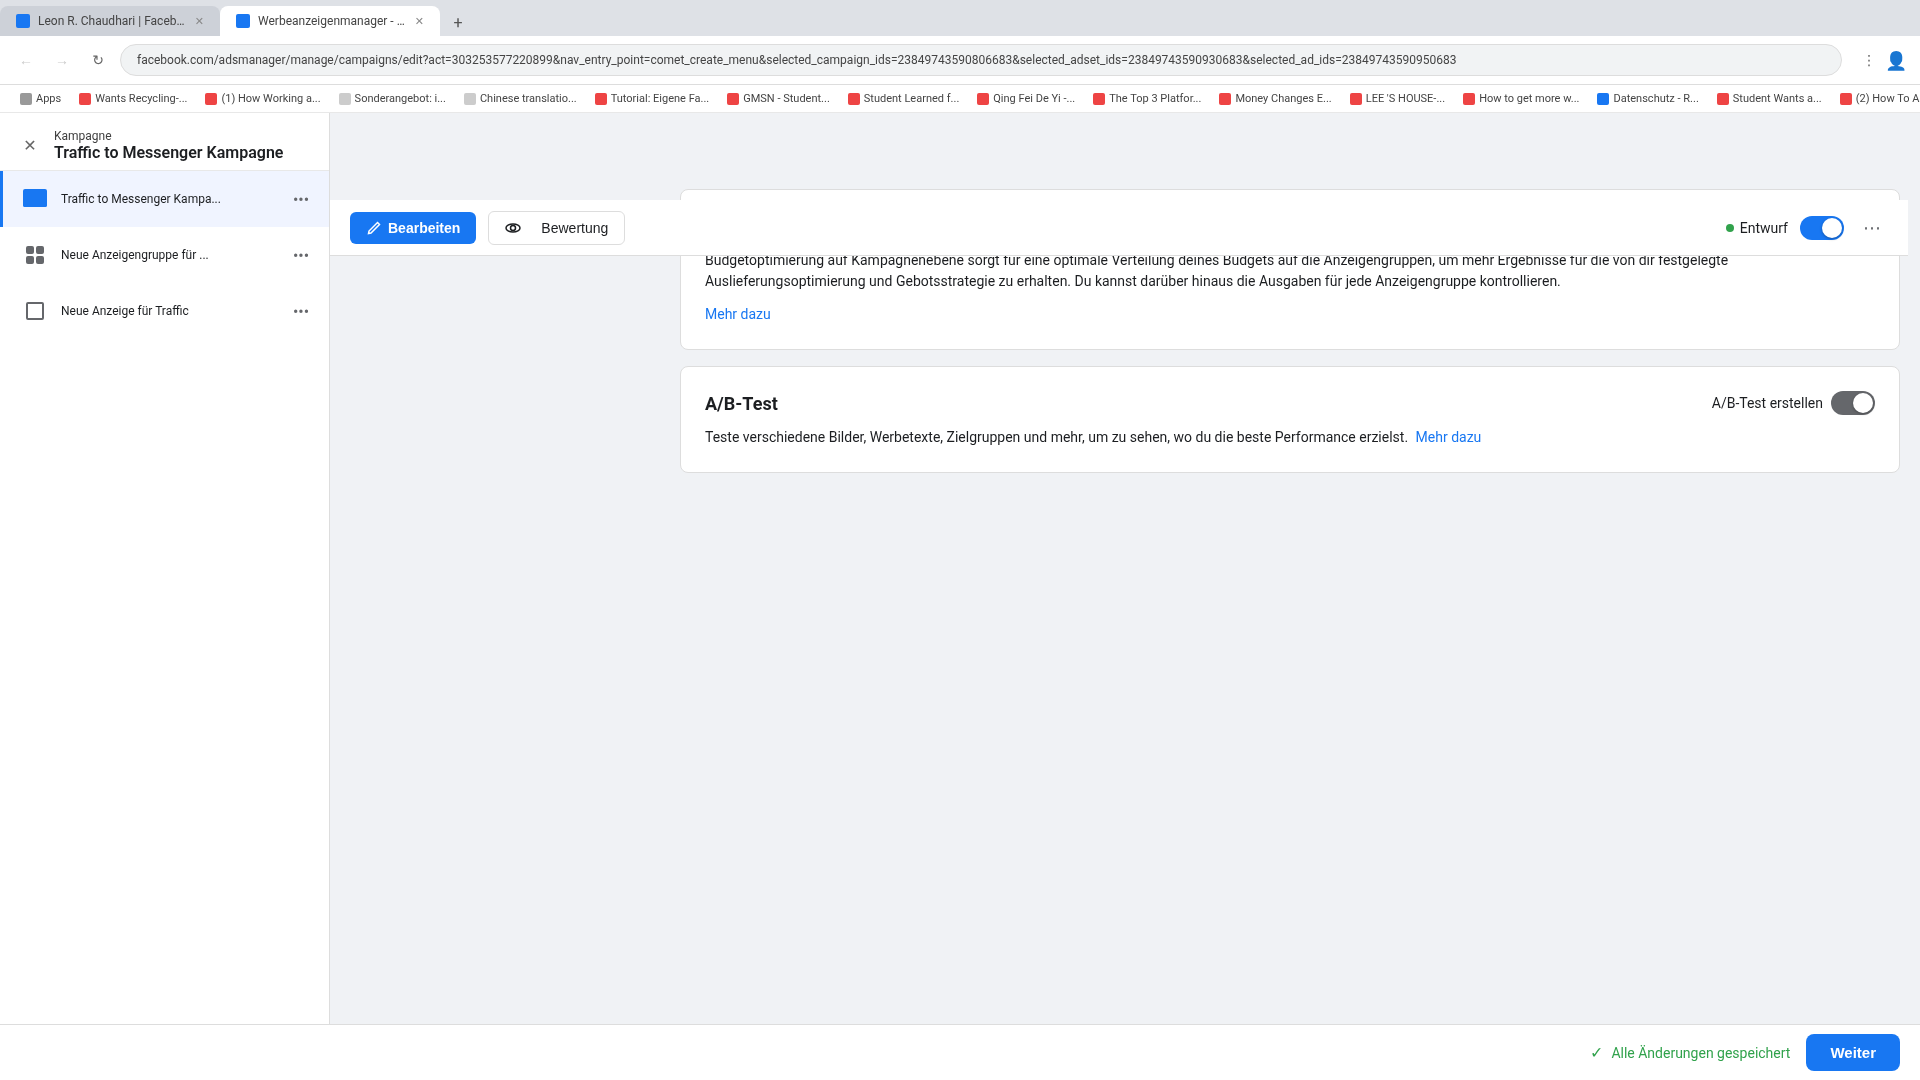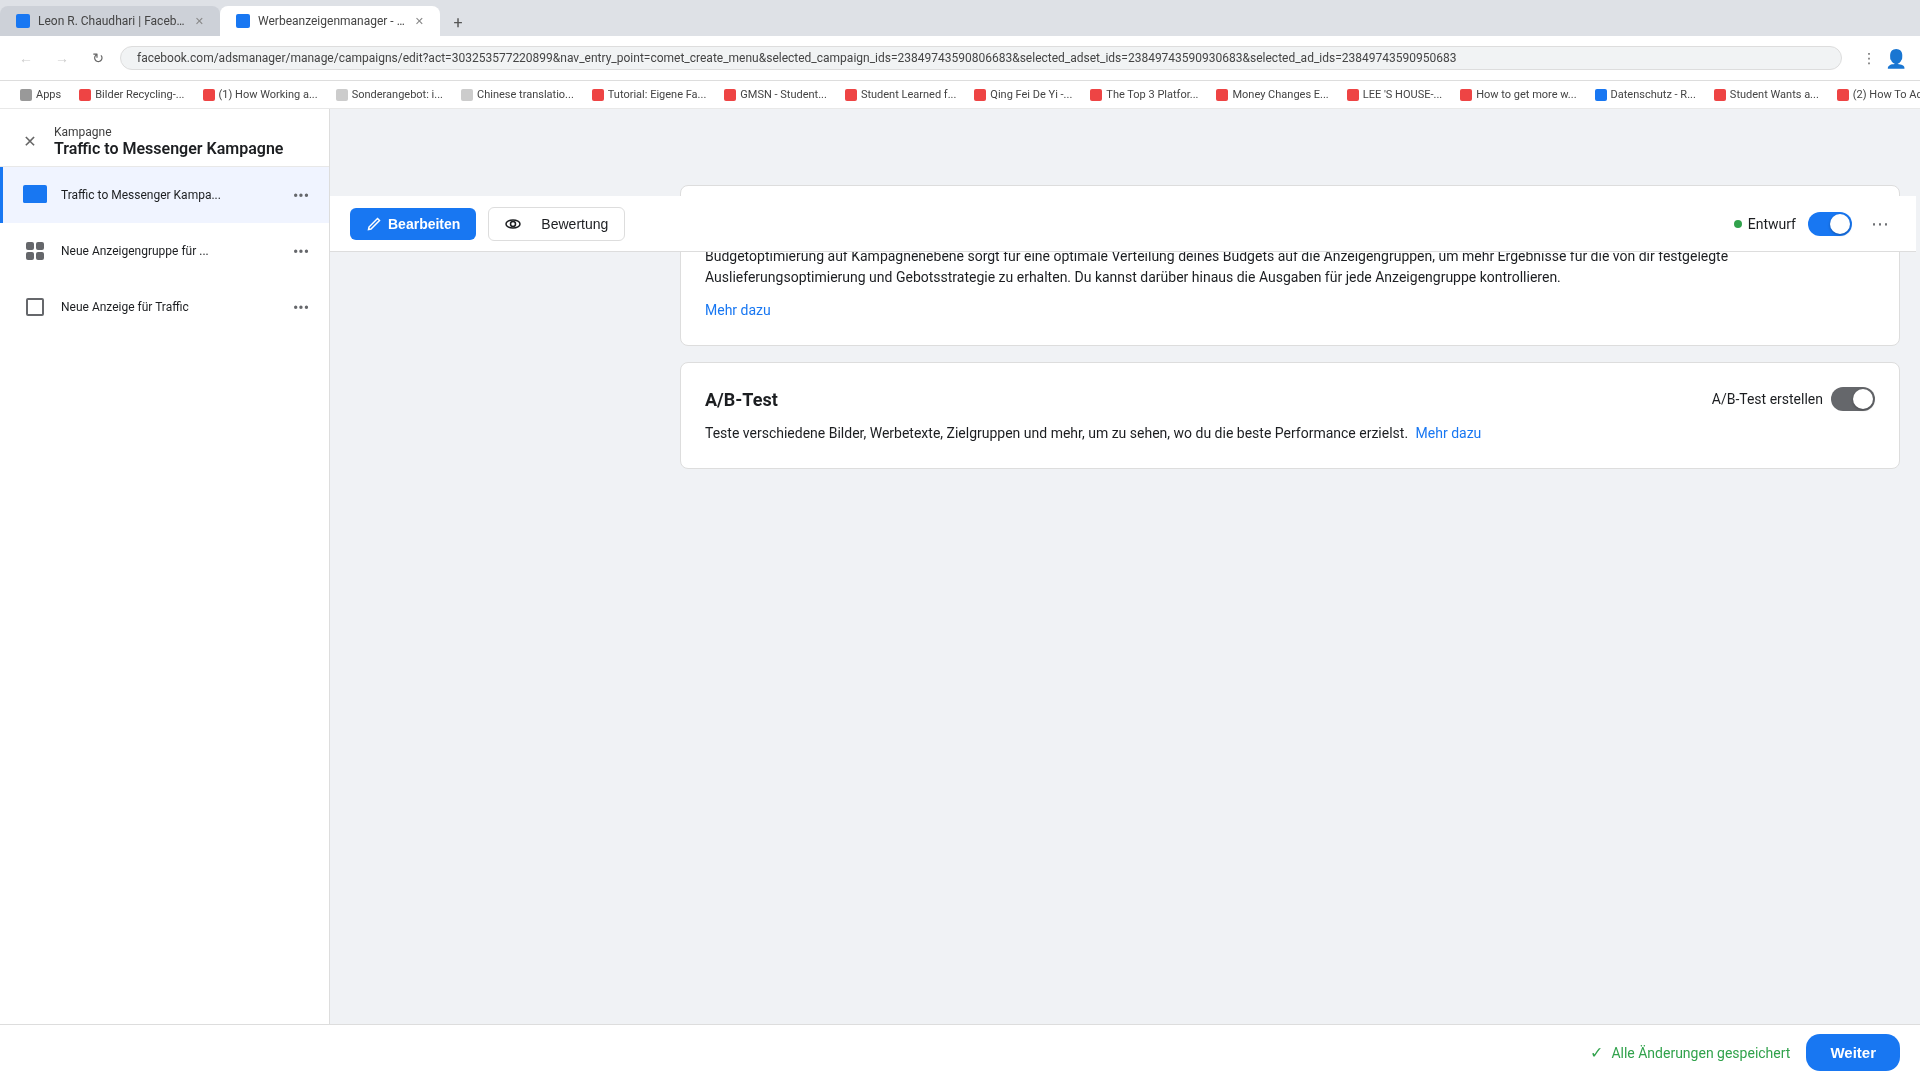--- a/index.html
+++ b/index.html
@@ -12,21 +12,21 @@
     .browser-tab.active { background: #fff; }
     .browser-tab .tab-favicon { width: 14px; height: 14px; border-radius: 2px; background: #1877f2; flex-shrink: 0; }
     .browser-tab .tab-title { overflow: hidden; text-overflow: ellipsis; white-space: nowrap; flex: 1; }
     .browser-tab .tab-close { color: #888; font-size: 11px; cursor: pointer; flex-shrink: 0; }
     .browser-tab.inactive { background: #cdd1d8; }
     .new-tab-btn { width: 28px; height: 28px; display: flex; align-items: center; justify-content: center; border-radius: 50%; color: #555; font-size: 16px; cursor: pointer; margin-left: 4px; }
 
     .browser-toolbar { display: flex; align-items: center; gap: 8px; padding: 8px 12px; background: #fff; border-bottom: 1px solid #ddd; }
     .nav-btn { width: 28px; height: 28px; border-radius: 50%; display: flex; align-items: center; justify-content: center; color: #666; cursor: pointer; font-size: 14px; }
     .nav-btn.disabled { color: #ccc; cursor: default; }
-    .url-bar { flex: 1; height: 24px; border: 1px solid #ddd; border-radius: 16px; padding: 0 16px; font-size: 12px; color: #444; background: #f1f3f4; display: flex; align-items: center; overflow: hidden; }
+    .url-bar { flex: 1; height: 32px; border: 1px solid #ddd; border-radius: 16px; padding: 0 16px; font-size: 12px; color: #444; background: #f1f3f4; display: flex; align-items: center; overflow: hidden; }
     .url-bar span { overflow: hidden; text-overflow: ellipsis; white-space: nowrap; }
     .toolbar-icons { display: flex; align-items: center; gap: 6px; margin-left: 8px; }
     .toolbar-icon { width: 22px; height: 22px; display: flex; align-items: center; justify-content: center; font-size: 14px; color: #666; }
 
     .bookmarks-bar { display: flex; align-items: center; gap: 2px; padding: 4px 12px; background: #fff; border-bottom: 1px solid #e8e8e8; overflow: hidden; }
     .bookmark-item { display: flex; align-items: center; gap: 4px; padding: 3px 8px; border-radius: 4px; font-size: 11px; color: #444; cursor: pointer; white-space: nowrap; }
     .bookmark-favicon { width: 12px; height: 12px; border-radius: 2px; background: #ccc; flex-shrink: 0; }
 
     
     .sidebar { width: 330px; background: #fff; border-right: 1px solid #ddd; flex-shrink: 0; display: flex; flex-direction: column; }
@@ -39,21 +39,21 @@
     .sidebar-item { display: flex; align-items: center; gap: 10px; padding: 12px 16px; cursor: pointer; border-left: 3px solid transparent; }
     .sidebar-item.active { border-left-color: #1877f2; background: #f0f4ff; }
     .sidebar-item-icon { width: 32px; height: 32px; display: flex; align-items: center; justify-content: center; flex-shrink: 0; }
     .icon-grid { display: grid; grid-template-columns: 1fr 1fr; gap: 2px; width: 18px; height: 18px; }
     .icon-grid-cell { background: #65676b; border-radius: 2px; }
     .icon-square { width: 18px; height: 18px; border: 2px solid #65676b; border-radius: 2px; }
     .sidebar-item-label { flex: 1; font-size: 12px; color: #1c1e21; overflow: hidden; text-overflow: ellipsis; white-space: nowrap; }
     .sidebar-item-menu { width: 24px; height: 24px; display: flex; align-items: center; justify-content: center; color: #65676b; font-size: 16px; border-radius: 4px; }
 
     
-    .top-bar { height: 56px; background: #fff; border-bottom: 1px solid #ddd; display: flex; align-items: center; padding: 0 20px; gap: 16px; position: absolute; top: 87px; left: 330px; right: 4px; z-index: 10; }
+    .top-bar { height: 56px; background: #fff; border-bottom: 1px solid #ddd; display: flex; align-items: center; padding: 0 20px; gap: 16px; position: absolute; top: 87px; left: 330px; right: 12px; z-index: 10; }
     .top-bar-actions { display: flex; align-items: center; gap: 12px; }
     .btn-bearbeiten { display: flex; align-items: center; gap: 6px; padding: 8px 16px; background: #1877f2; color: #fff; border-radius: 6px; font-size: 14px; font-weight: 600; cursor: pointer; border: none; }
     .btn-bewertung { display: flex; align-items: center; gap: 20px; padding: 8px 16px; background: transparent; color: #1c1e21; border-radius: 6px; font-size: 14px; cursor: pointer; border: 1px solid #ddd; }
     .top-bar-right { margin-left: auto; display: flex; align-items: center; gap: 12px; }
     .entwurf-badge { display: flex; align-items: center; gap: 6px; font-size: 14px; color: #1c1e21; }
     .entwurf-dot { width: 8px; height: 8px; border-radius: 50%; background: #31a24c; }
     .toggle-switch { width: 44px; height: 24px; background: #1877f2; border-radius: 12px; cursor: pointer; position: relative; }
     .toggle-knob { width: 20px; height: 20px; background: #fff; border-radius: 50%; position: absolute; right: 2px; top: 2px; box-shadow: 0 1px 3px rgba(0,0,0,0.3); }
     .more-btn { width: 32px; height: 32px; display: flex; align-items: center; justify-content: center; border-radius: 50%; color: #65676b; font-size: 18px; cursor: pointer; }
 
@@ -76,21 +76,21 @@
     .section-toggle-label { font-size: 14px; color: #1c1e21; display: flex; align-items: center; gap: 8px; }
     .toggle-off { width: 44px; height: 24px; background: #65676b; border-radius: 12px; cursor: pointer; position: relative; }
     .toggle-knob-off { width: 20px; height: 20px; background: #fff; border-radius: 50%; position: absolute; right: 2px; top: 2px; box-shadow: 0 1px 3px rgba(0,0,0,0.3); }
     .section-body { font-size: 14px; color: #1c1e21; line-height: 1.5; }
 
     .info-icon { display: inline-flex; align-items: center; justify-content: center; width: 16px; height: 16px; border-radius: 50%; border: 1.5px solid #65676b; color: #65676b; font-size: 10px; font-weight: 700; cursor: pointer; margin-left: 4px; vertical-align: middle; }
 
     
     .bottom-bar { position: fixed; bottom: 0; left: 0; right: 0; height: 56px; background: #fff; border-top: 1px solid #ddd; display: flex; align-items: center; justify-content: flex-end; padding: 0 20px; gap: 16px; z-index: 100; }
     .saved-msg { display: flex; align-items: center; gap: 8px; color: #31a24c; font-size: 14px; }
-    .btn-weiter { padding: 10px 24px; background: #1877f2; color: #fff; border-radius: 14px; font-size: 15px; font-weight: 600; cursor: pointer; border: none; }
+    .btn-weiter { padding: 10px 24px; background: #1877f2; color: #fff; border-radius: 8px; font-size: 15px; font-weight: 600; cursor: pointer; border: none; }
   </style>
 </head>
 <body>
 
 <div class="browser-chrome">
 
   <div class="browser-tabs">
     <div class="browser-tab inactive">
       <div class="tab-favicon" style="background:#1877f2;"></div>
       <span class="tab-title">Leon R. Chaudhari | Facebook</span>
@@ -117,21 +117,21 @@
     </div>
   </div>
 
   <div class="bookmarks-bar">
     <div class="bookmark-item">
       <div class="bookmark-favicon" style="background:#999;"></div>
       <span>Apps</span>
     </div>
     <div class="bookmark-item">
       <div class="bookmark-favicon" style="background:#e44;"></div>
-      <span>Bilder Recycling-...</span>
+      <span>Wants Recycling-...</span>
     </div>
     <div class="bookmark-item">
       <div class="bookmark-favicon" style="background:#e44;"></div>
       <span>(1) How Working a...</span>
     </div>
     <div class="bookmark-item">
       <div class="bookmark-favicon" style="background:#ccc;"></div>
       <span>Sonderangebot: i...</span>
     </div>
     <div class="bookmark-item">

